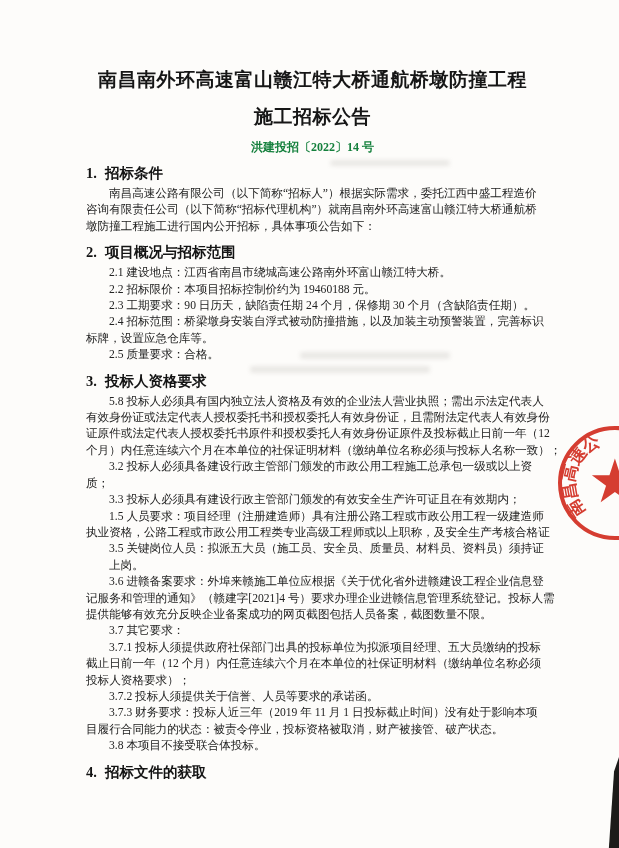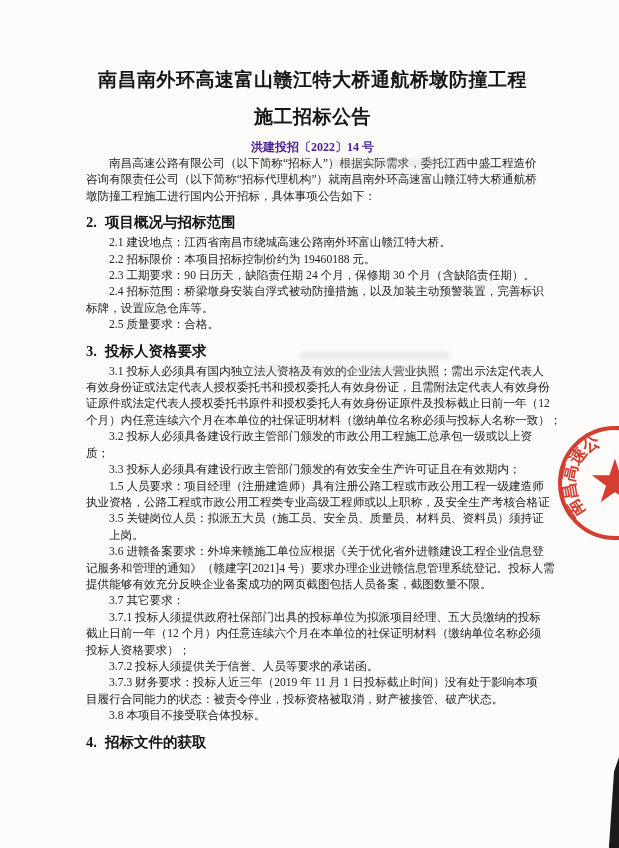--- a/index.html
+++ b/index.html
@@ -14,21 +14,21 @@
   }
   .content{position:absolute;left:86px;top:0;width:453px;}
   .t1,.t2{
     font-size:19px;line-height:27px;font-weight:bold;
     text-align:center;letter-spacing:.5px;white-space:nowrap;color:#161616;
   }
   .t1{margin-top:66px;}
   .t2{margin-top:10px;}
   .docno{
     margin-top:9px;font-size:12px;line-height:17px;font-weight:bold;
-    text-align:center;white-space:nowrap;color:#4c1d95;
+    text-align:center;white-space:nowrap;color:#15803d;
   }
   .h{
     margin-top:7px;margin-bottom:2px;
     font-size:14.5px;line-height:21px;font-weight:bold;
     white-space:nowrap;color:#141414;
   }
   .h .hnum{margin-right:8px;}
   .bl{
     font-size:11.6px;line-height:16.4px;
     white-space:nowrap;color:#222;
@@ -65,34 +65,35 @@
 </head>
 <body>
 
 <div class="page">
   <div class="content">
 
     <div class="t1">南昌南外环高速富山赣江特大桥通航桥墩防撞工程</div>
     <div class="t2">施工招标公告</div>
     <div class="docno">洪建投招〔2022〕14 号</div>
 
+    <div class="h"><span class="hnum">1.</span><span>招标条件</span></div>
     <div class="bl ind">南昌高速公路有限公司（以下简称“招标人”）根据实际需求，委托江西中盛工程造价</div>
     <div class="bl">咨询有限责任公司（以下简称“招标代理机构”）就南昌南外环高速富山赣江特大桥通航桥</div>
     <div class="bl">墩防撞工程施工进行国内公开招标，具体事项公告如下：</div>
 
     <div class="h"><span class="hnum">2.</span><span>项目概况与招标范围</span></div>
     <div class="bl ind">2.1 建设地点：江西省南昌市绕城高速公路南外环富山赣江特大桥。</div>
     <div class="bl ind">2.2 招标限价：本项目招标控制价约为 19460188 元。</div>
     <div class="bl ind">2.3 工期要求：90 日历天，缺陷责任期 24 个月，保修期 30 个月（含缺陷责任期）。</div>
     <div class="bl ind">2.4 招标范围：桥梁墩身安装自浮式被动防撞措施，以及加装主动预警装置，完善标识</div>
     <div class="bl">标牌，设置应急仓库等。</div>
     <div class="bl ind">2.5 质量要求：合格。</div>
 
     <div class="h"><span class="hnum">3.</span><span>投标人资格要求</span></div>
-    <div class="bl ind">3.1 投标人必须具有国内独立法人资格及有效的企业法人营业执照；需出示法定代表人</div>
+    <div class="bl ind">5.8 投标人必须具有国内独立法人资格及有效的企业法人营业执照；需出示法定代表人</div>
     <div class="bl">有效身份证或法定代表人授权委托书和授权委托人有效身份证，且需附法定代表人有效身份</div>
     <div class="bl">证原件或法定代表人授权委托书原件和授权委托人有效身份证原件及投标截止日前一年（12</div>
     <div class="bl">个月）内任意连续六个月在本单位的社保证明材料（缴纳单位名称必须与投标人名称一致）；</div>
     <div class="bl ind">3.2 投标人必须具备建设行政主管部门颁发的市政公用工程施工总承包一级或以上资</div>
     <div class="bl">质；</div>
     <div class="bl ind">3.3 投标人必须具有建设行政主管部门颁发的有效安全生产许可证且在有效期内；</div>
     <div class="bl ind">1.5 人员要求：项目经理（注册建造师）具有注册公路工程或市政公用工程一级建造师</div>
     <div class="bl">执业资格，公路工程或市政公用工程类专业高级工程师或以上职称，及安全生产考核合格证</div>
     <div class="bl ind">3.5 关键岗位人员：拟派五大员（施工员、安全员、质量员、材料员、资料员）须持证</div>
     <div class="bl ind">上岗。</div>

